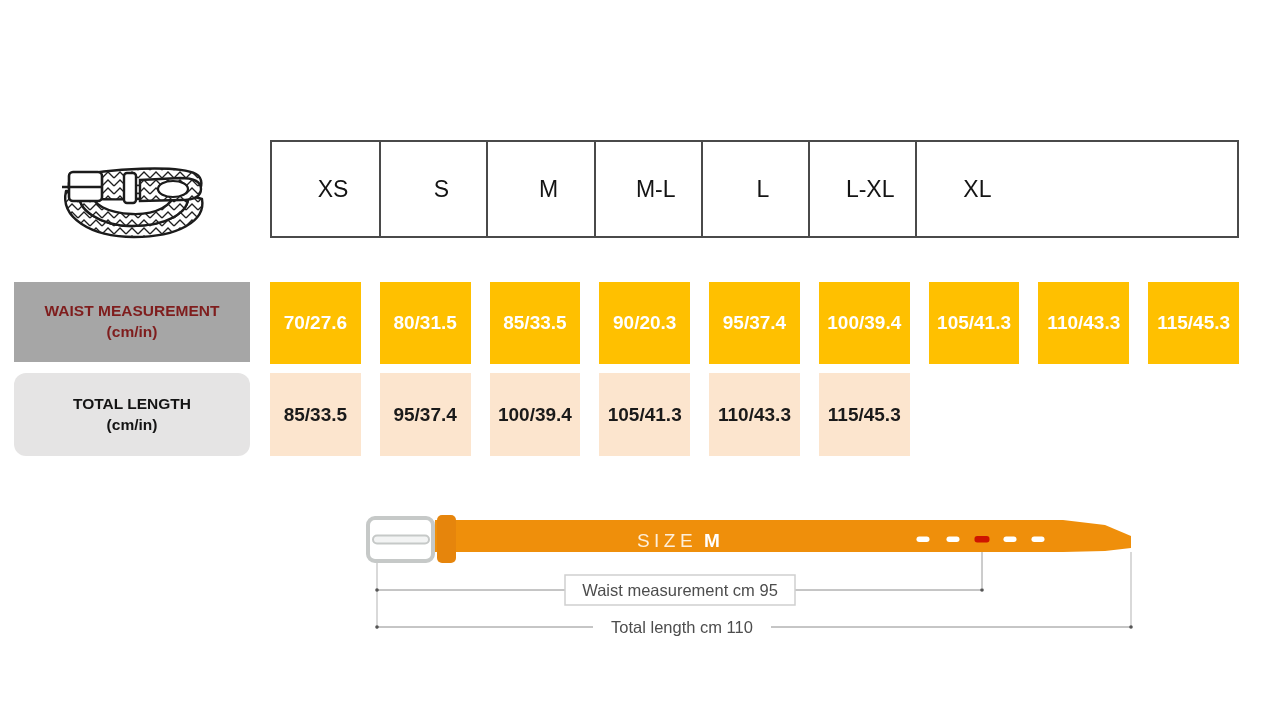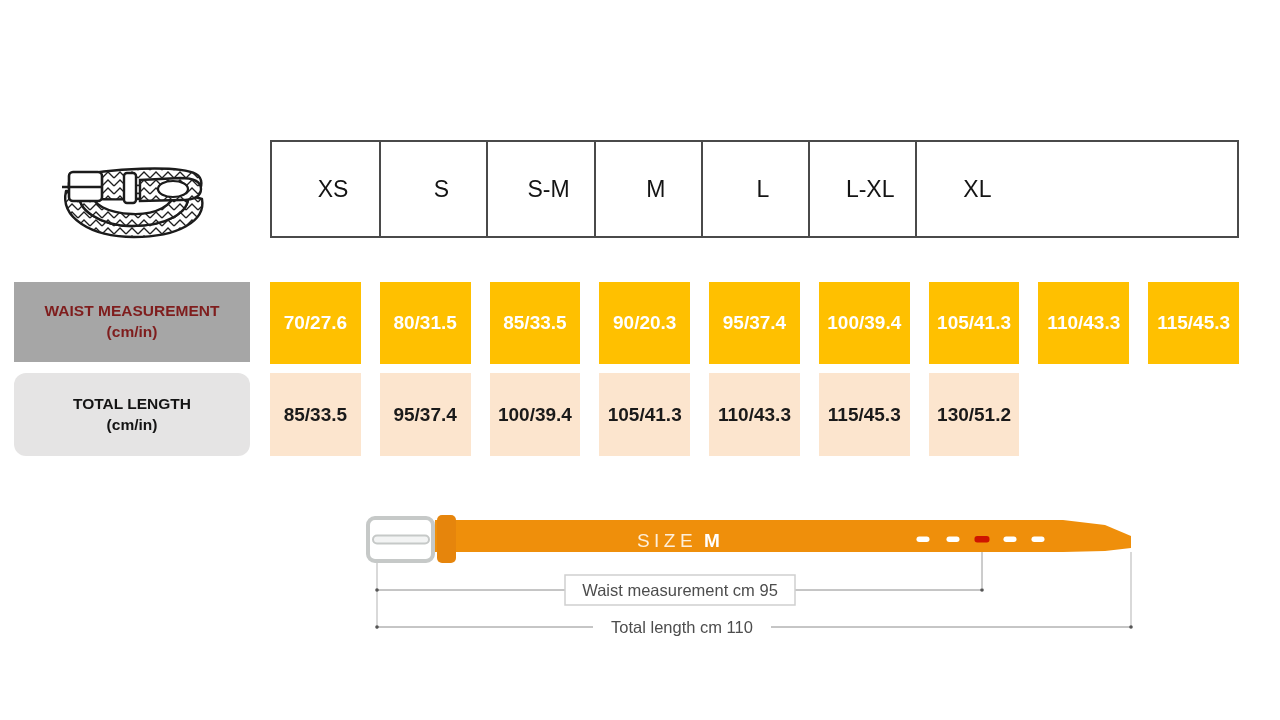--- a/index.html
+++ b/index.html
@@ -78,22 +78,22 @@
 
     <rect x="70" y="26" width="12" height="30" rx="3" fill="#ffffff" stroke="#1b1b1b" stroke-width="2.4"></rect>
 
     <rect x="15" y="25" width="33" height="29" rx="4" fill="#ffffff" stroke="#1b1b1b" stroke-width="2.6"></rect>
     <line x1="8" y1="40" x2="48" y2="40" stroke="#1b1b1b" stroke-width="2.6"></line>
   </svg>
 
   <div class="size-header">
     <div class="hcell">XS</div>
     <div class="hcell">S</div>
-    <div class="hcell">S-M</div>
     <div class="hcell">M</div>
+    <div class="hcell">M-L</div>
     <div class="hcell">L</div>
     <div class="hcell">L-XL</div>
     <div class="hcell">XL</div>
   </div>
 
   <div class="row-label waist-label">
     <span>WAIST MEASUREMENT</span>
     <span>(cm/in)</span>
   </div>
   <div class="row-cells waist-cells">
@@ -112,21 +112,20 @@
     <span>TOTAL LENGTH</span>
     <span>(cm/in)</span>
   </div>
   <div class="row-cells length-cells">
     <div class="vcell">85/33.5</div>
     <div class="vcell">95/37.4</div>
     <div class="vcell">100/39.4</div>
     <div class="vcell">105/41.3</div>
     <div class="vcell">110/43.3</div>
     <div class="vcell">115/45.3</div>
-    <div class="vcell">130/51.2</div>
   </div>
 
   <svg class="diagram-svg" viewBox="0 0 900 150">
 
     <line x1="27" y1="62" x2="27" y2="129" stroke="#b3b3b3" stroke-width="1"></line>
     <line x1="632" y1="44" x2="632" y2="88" stroke="#9a9a9a" stroke-width="1"></line>
     <line x1="781" y1="52" x2="781" y2="126" stroke="#b3b3b3" stroke-width="1"></line>
 
     <polygon points="85,20 713,20 755,25 781,36 781,48 755,51 713,52 85,52" fill="#EF8F0B"></polygon>
 

